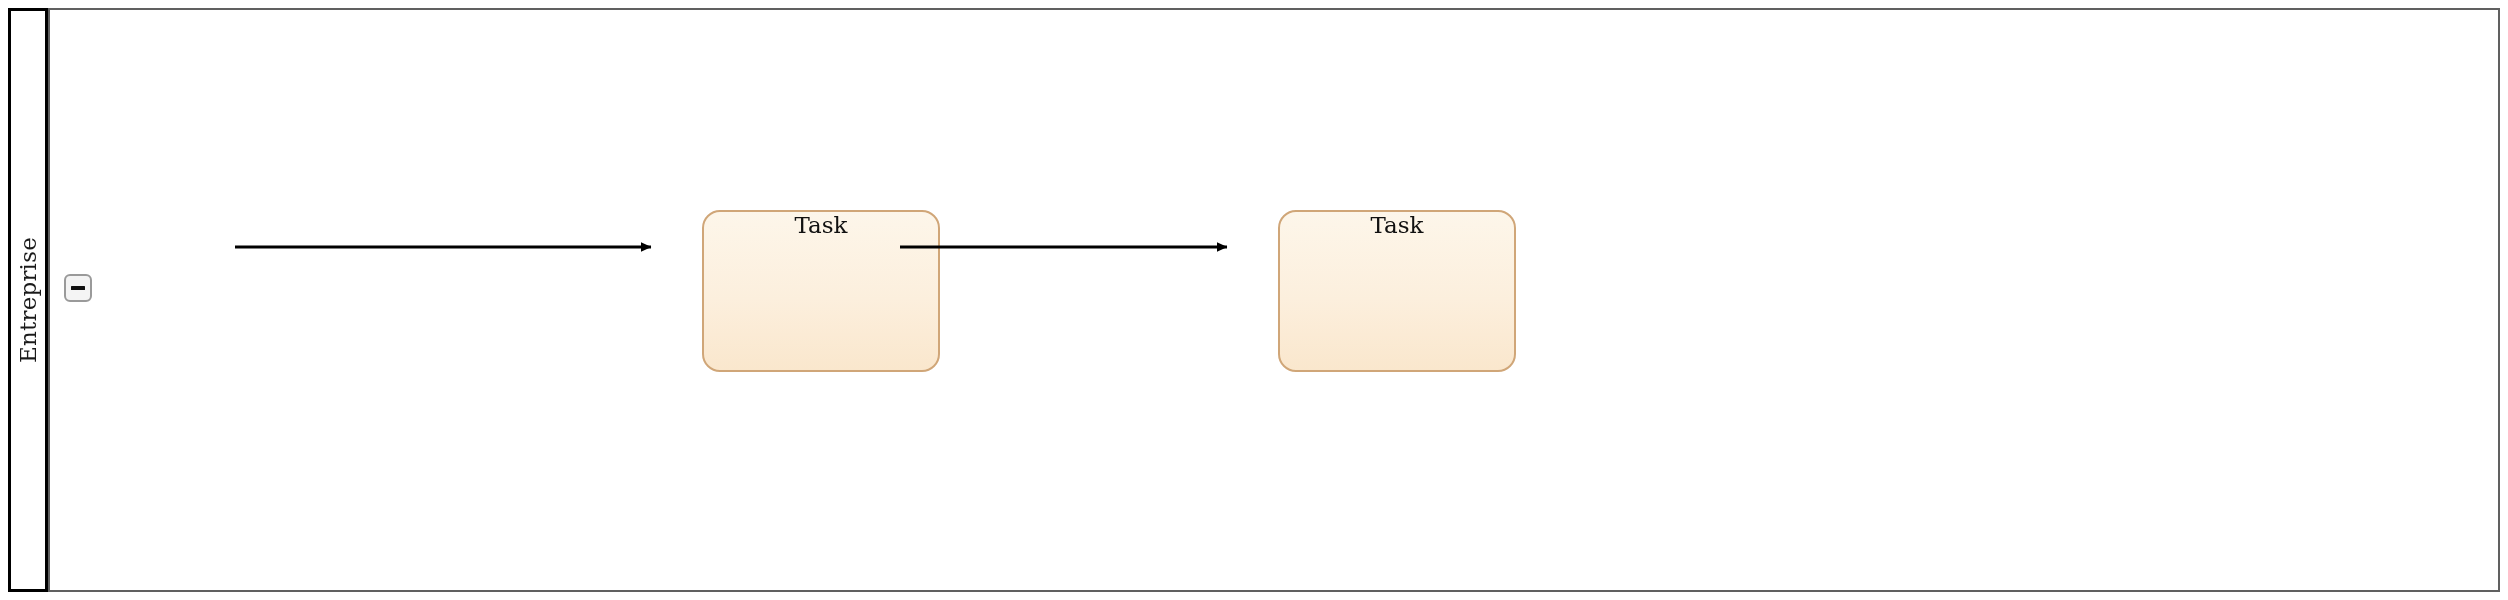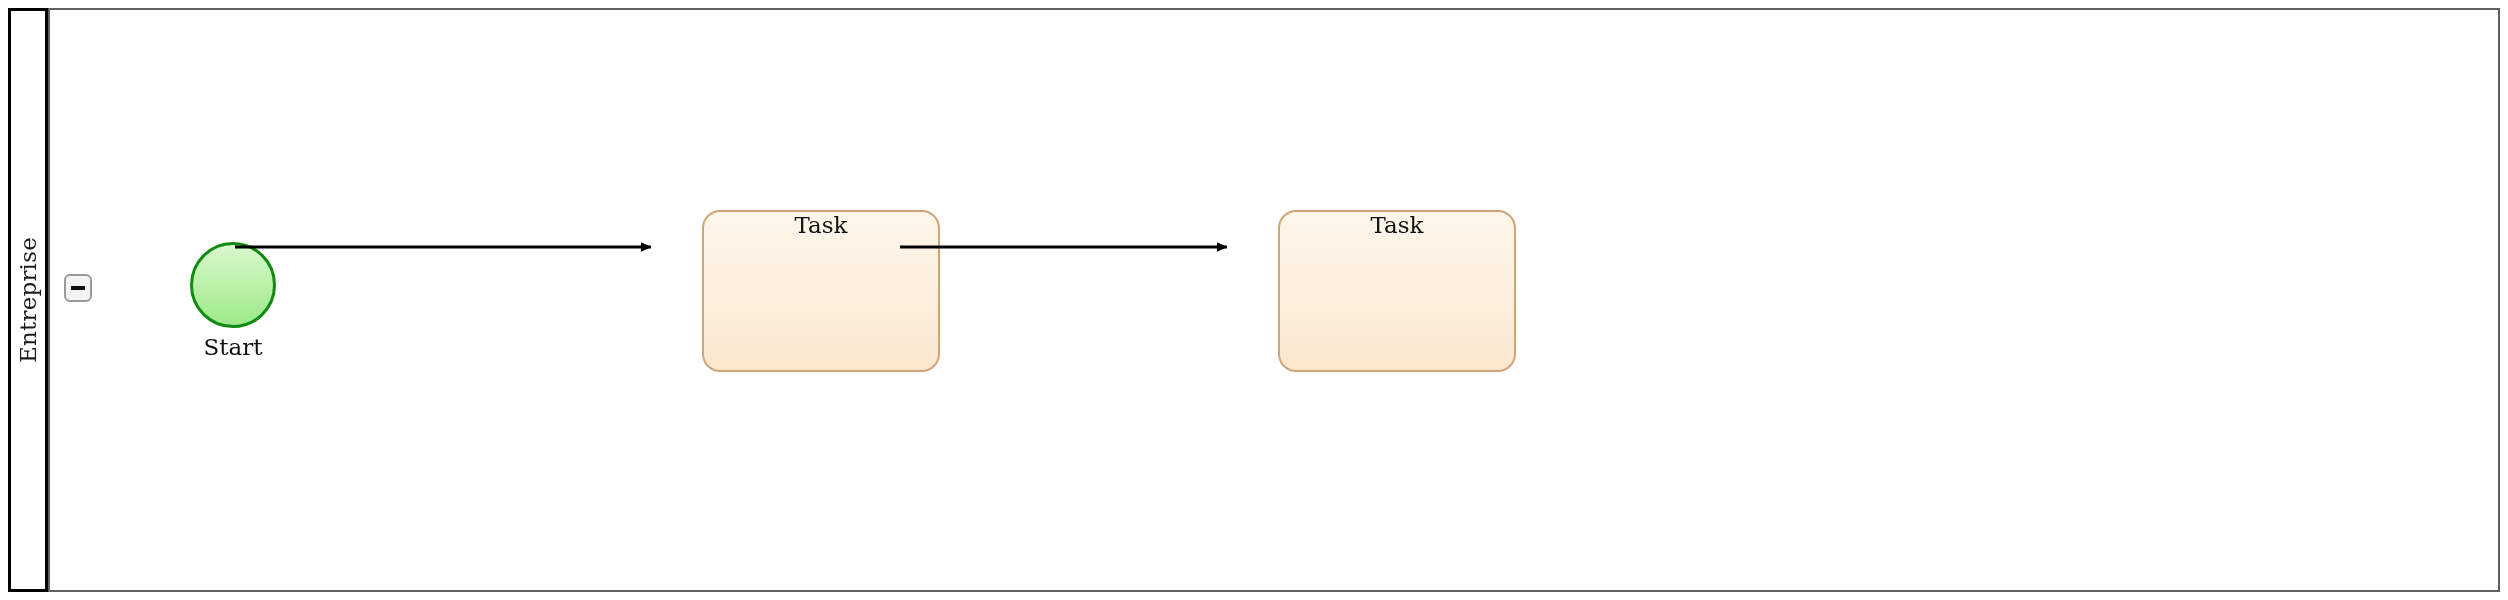--- a/index.html
+++ b/index.html
@@ -159,24 +159,20 @@
     <div class="pool-header">
       <span class="pool-header-label">Entreprise</span>
     </div>
 
     <div class="pool-body">
 
       <div class="collapse-btn">
         <span class="minus"></span>
       </div>
 
-      <div class="start-event">
-        <div class="circle"></div>
-        <span class="ev-label">Start</span>
-      </div>
 
       <div class="task" id="task-1">
         <span class="task-label">Task</span>
       </div>
 
       <div class="task" id="task-2">
         <span class="task-label">Task</span>
       </div>
 
       <svg id="flows" viewBox="0 0 2508 600" xmlns="http://www.w3.org/2000/svg">

